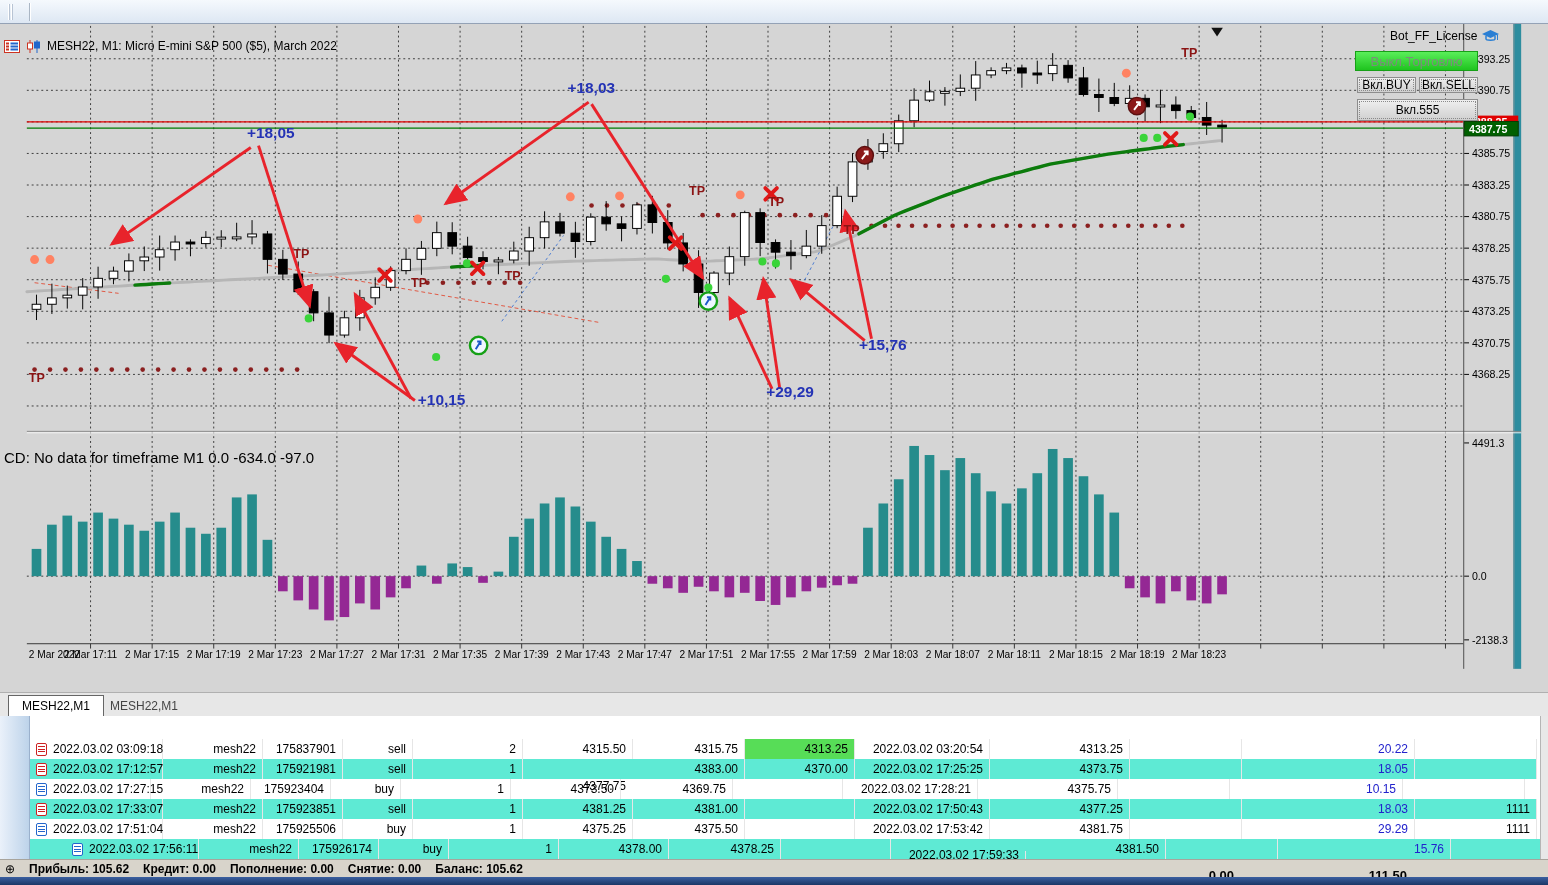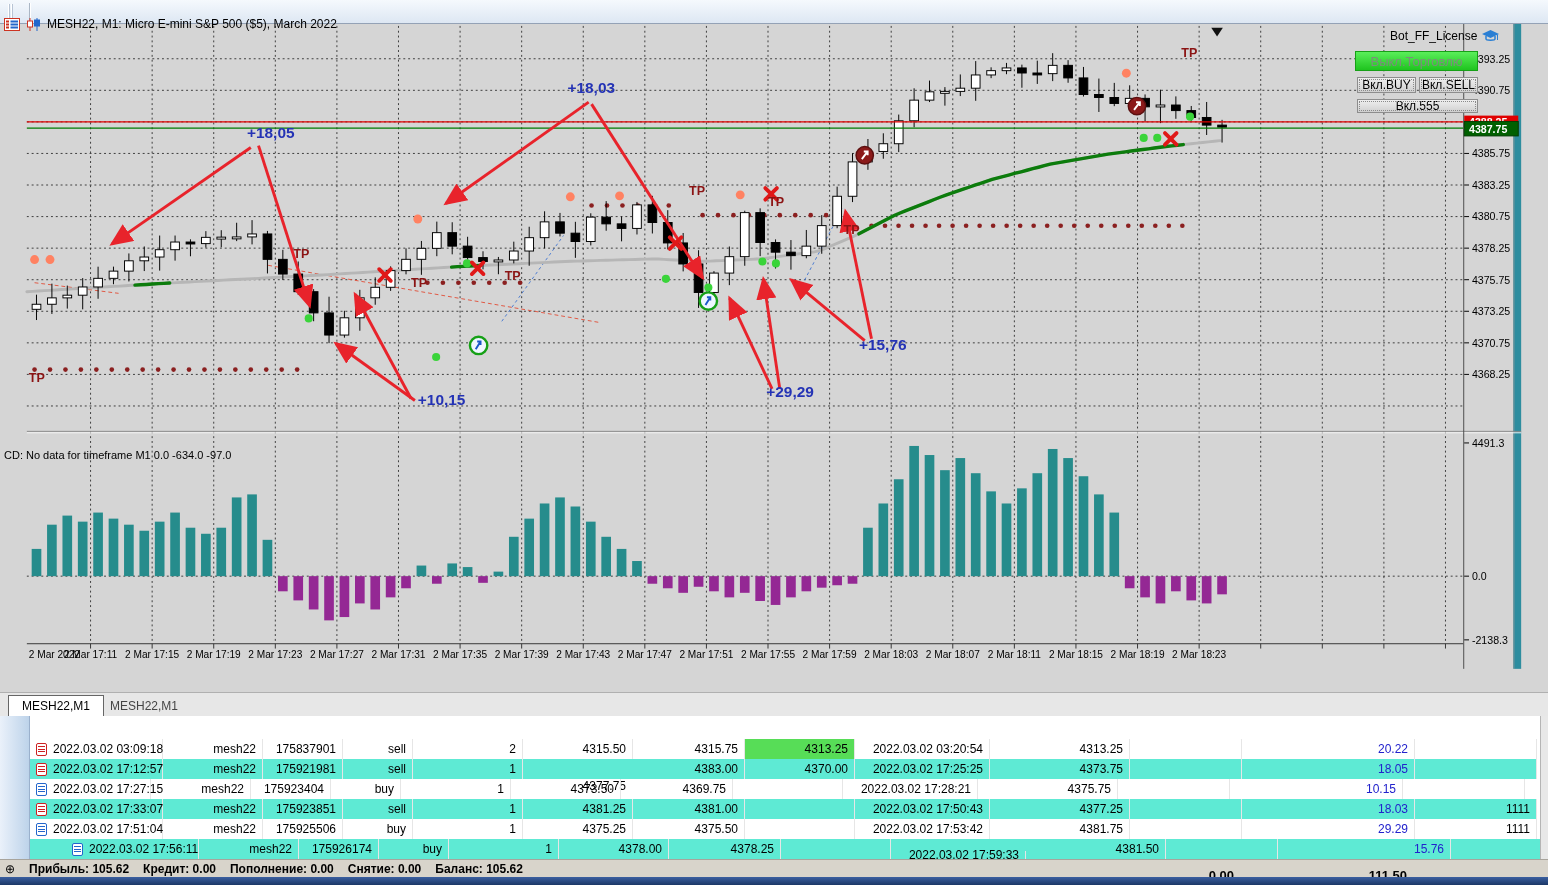--- a/index.html
+++ b/index.html
@@ -12,35 +12,35 @@
     background:linear-gradient(#f5f9fd,#dde7f3);border-bottom:1px solid #94a2b6;
     display:flex;align-items:center;padding-left:8px;}
   .grip{width:5px;height:16px;margin-right:6px;
     background:repeating-linear-gradient(90deg,#fff 0 1px,#b8c4d4 1px 2px,transparent 2px 3px);}
   .tf-btn{font-size:12px;color:#1e64b4;padding:2px 6px;margin:0 3px;border:1px solid transparent;
     border-radius:2px;cursor:default;line-height:14px;}
   .tf-btn.active{background:#c2dcf5;border-color:#7fb2e5;color:#14549e;}
   .tb-sep{width:1px;height:18px;background:#aab6c4;box-shadow:1px 0 0 #fff;margin:0 10px;}
 
   .overlay{position:absolute;}
-  .chart-title{left:4px;top:17px;display:flex;align-items:center;gap:6px;font-size:12px;color:#000;}
+  .chart-title{left:4px;top:39px;display:flex;align-items:center;gap:6px;font-size:12px;color:#000;}
   .license{left:1390px;top:29px;display:flex;align-items:center;gap:5px;font-size:12px;color:#000;}
 
   .mt-btn{position:absolute;box-sizing:border-box;display:flex;align-items:center;justify-content:center;
     font-size:12px;cursor:default;}
   .mt-btn .inner{pointer-events:none;}
   .btn-green{left:1355px;top:51px;width:123px;height:20px;
     background:linear-gradient(#5aee5a,#1fc41f);border:1px solid #17a017;color:#7c8d7c;font-size:13px;}
   .btn-gray{background:linear-gradient(#efefef,#d0d0d0);border:1px solid #8d8d8d;color:#000;position:absolute;}
   .btn-gray::after{content:'';position:absolute;inset:1px;border:1px dotted #8a8a8a;}
   .btn-buy{left:1357px;top:77px;width:59px;height:16px;}
   .btn-sell{left:1419px;top:77px;width:59px;height:16px;}
-  .btn-555{left:1357px;top:99px;width:121px;height:14px;}
-
-  .cd-label{left:4px;top:449px;font-size:11px;color:#000;white-space:nowrap;}
+  .btn-555{left:1357px;top:99px;width:121px;height:22px;}
+
+  .cd-label{left:4px;top:449px;font-size:15px;color:#000;white-space:nowrap;}
 
   
   .tabs{position:absolute;left:0;top:692px;width:1548px;height:24px;background:#e7e7e7;
     border-top:1px solid #b0b0b0;box-sizing:border-box;}
   .tab{position:absolute;top:2px;height:21px;display:flex;align-items:center;padding:0 13px;
     font-size:12px;box-sizing:border-box;}
   .tab.active{left:8px;background:#fff;border:1px solid #666;border-bottom:none;color:#000;}
   .tab.inactive{left:97px;color:#454545;}
 
   

